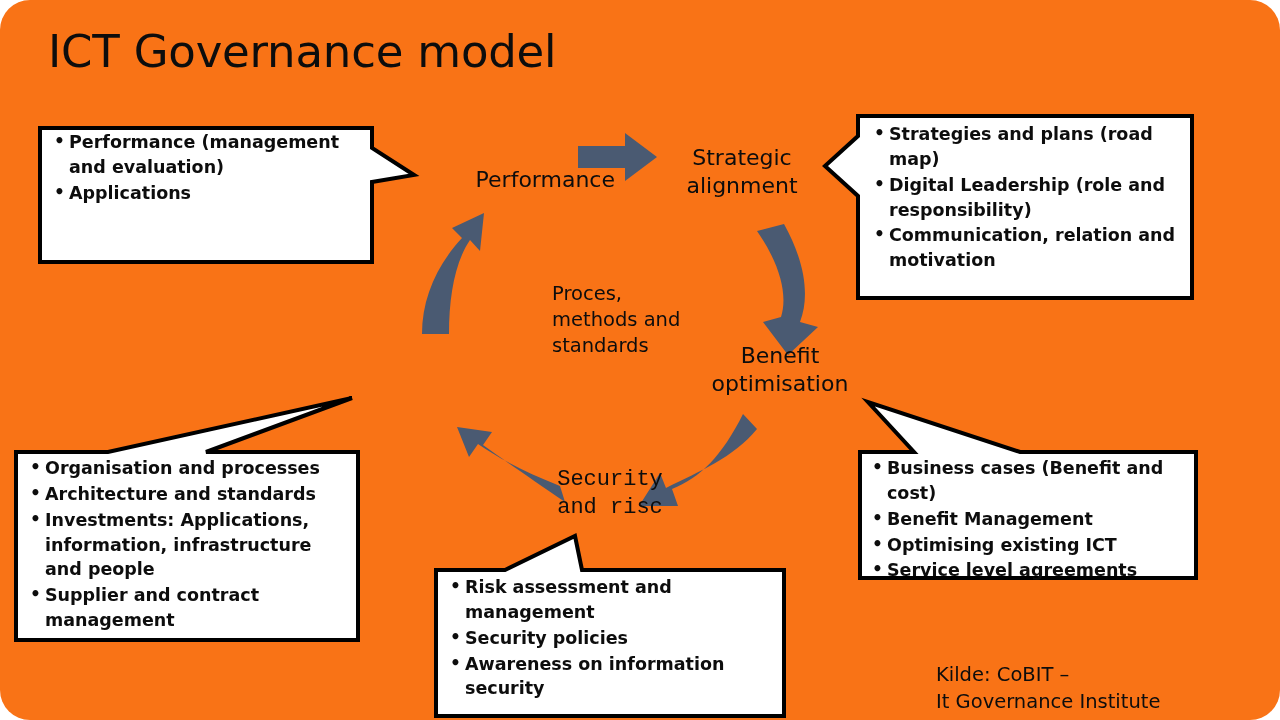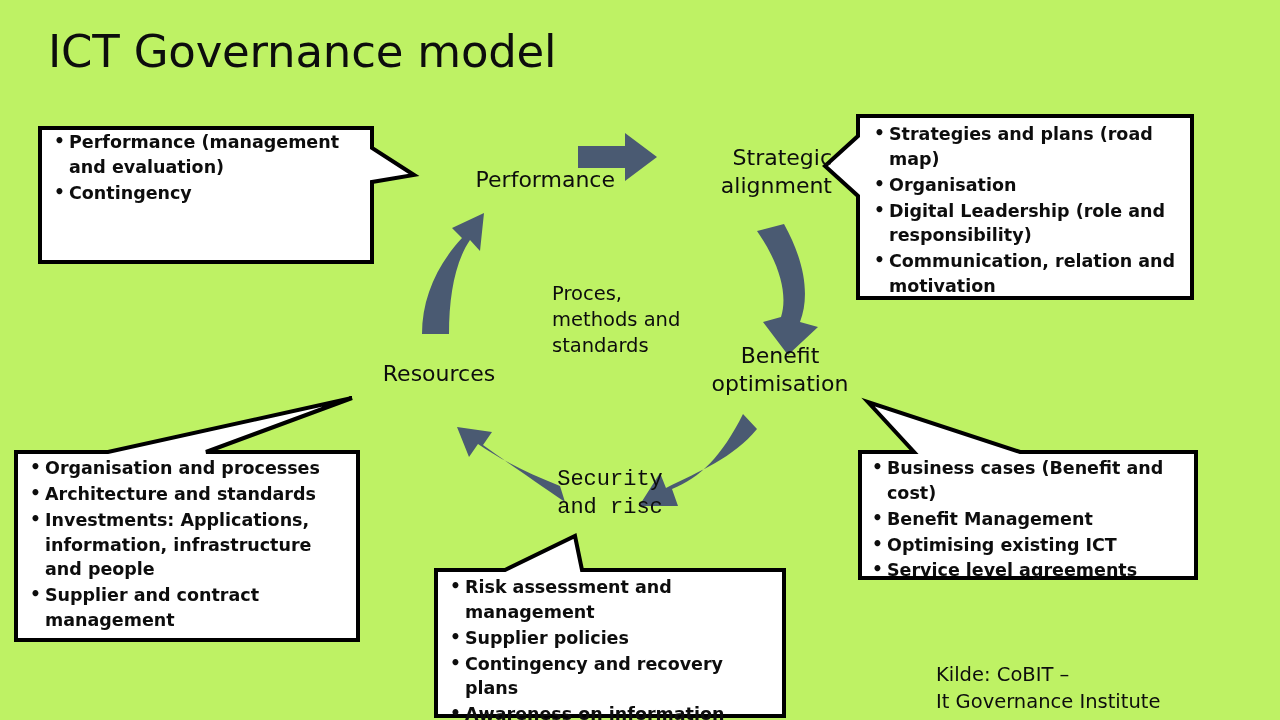--- a/index.html
+++ b/index.html
@@ -4,24 +4,25 @@
 <style>
   html, body {
     margin: 0;
     padding: 0;
     background: #ffffff;
   }
   #page {
     position: relative;
     width: 1280px;
     height: 720px;
-    background: #bef264;
+    background: #f97316;
     overflow: hidden;
     font-family: "DejaVu Sans", "Liberation Sans", sans-serif;
     color: #000000;
+    border-radius: 30px;
   }
 
   
   #page-title {
     position: absolute;
     left: 48px;
     top: 28px;
     font-size: 45px;
     line-height: 1.05;
     font-weight: 400;
@@ -74,21 +75,21 @@
   
   .node-label {
     position: absolute;
     font-size: 22px;
     line-height: 1.26;
     color: #0d0d0d;
     text-align: center;
     white-space: pre-line;
   }
   #node-performance { left: 441px; top: 166px; width: 174px; text-align: right; }
-  #node-strategic   { left: 652px; top: 144px; width: 180px; text-align: right; }
+  #node-strategic   { left: 652px; top: 144px; width: 180px; }
   #node-benefit     { left: 690px; top: 342px; width: 180px; }
   #node-security    { left: 530px; top: 466px; width: 160px; font-family: Liberation Mono, monospace; }
   #node-resources   { left: 352px; top: 360px; width: 174px; }
 
   
   #center-text {
     position: absolute;
     left: 552px;
     top: 281px;
     width: 160px;
@@ -154,37 +155,35 @@
              C 437,265 422,298 422,334 Z"></path>
   </svg>
 
   <div class="node-label" id="node-performance">Performance</div>
   <div class="node-label" id="node-strategic">Strategic
 alignment</div>
   <div class="node-label" id="node-benefit">Benefit
 optimisation</div>
   <div class="node-label" id="node-security">Security
 and risc</div>
-  <div class="node-label" id="node-resources">Resources</div>
 
   <div id="center-text">Proces,
 methods and
 standards</div>
 
   <div class="callout-text" id="cb-performance">
     <ul>
       <li>Performance (management and evaluation)</li>
-      <li>Contingency</li>
+      <li>Applications</li>
     </ul>
   </div>
 
   <div class="callout-text" id="cb-strategic">
     <ul>
       <li>Strategies and plans (road map)</li>
-      <li>Organisation</li>
       <li>Digital Leadership (role and responsibility)</li>
       <li>Communication, relation and motivation</li>
     </ul>
   </div>
 
   <div class="callout-text" id="cb-benefit">
     <ul>
       <li>Business cases (Benefit and cost)</li>
       <li>Benefit Management</li>
       <li>Optimising existing ICT</li>
@@ -197,22 +196,21 @@
       <li>Organisation and processes</li>
       <li>Architecture and standards</li>
       <li>Investments: Applications, information, infrastructure and people</li>
       <li>Supplier and contract management</li>
     </ul>
   </div>
 
   <div class="callout-text" id="cb-security">
     <ul>
       <li>Risk assessment and management</li>
-      <li>Supplier policies</li>
-      <li>Contingency and recovery plans</li>
+      <li>Security policies</li>
       <li>Awareness on information security</li>
     </ul>
   </div>
 
   <div id="source-note">Kilde: CoBIT –
 It Governance Institute</div>
 
 </div>
 
 </body></html>

